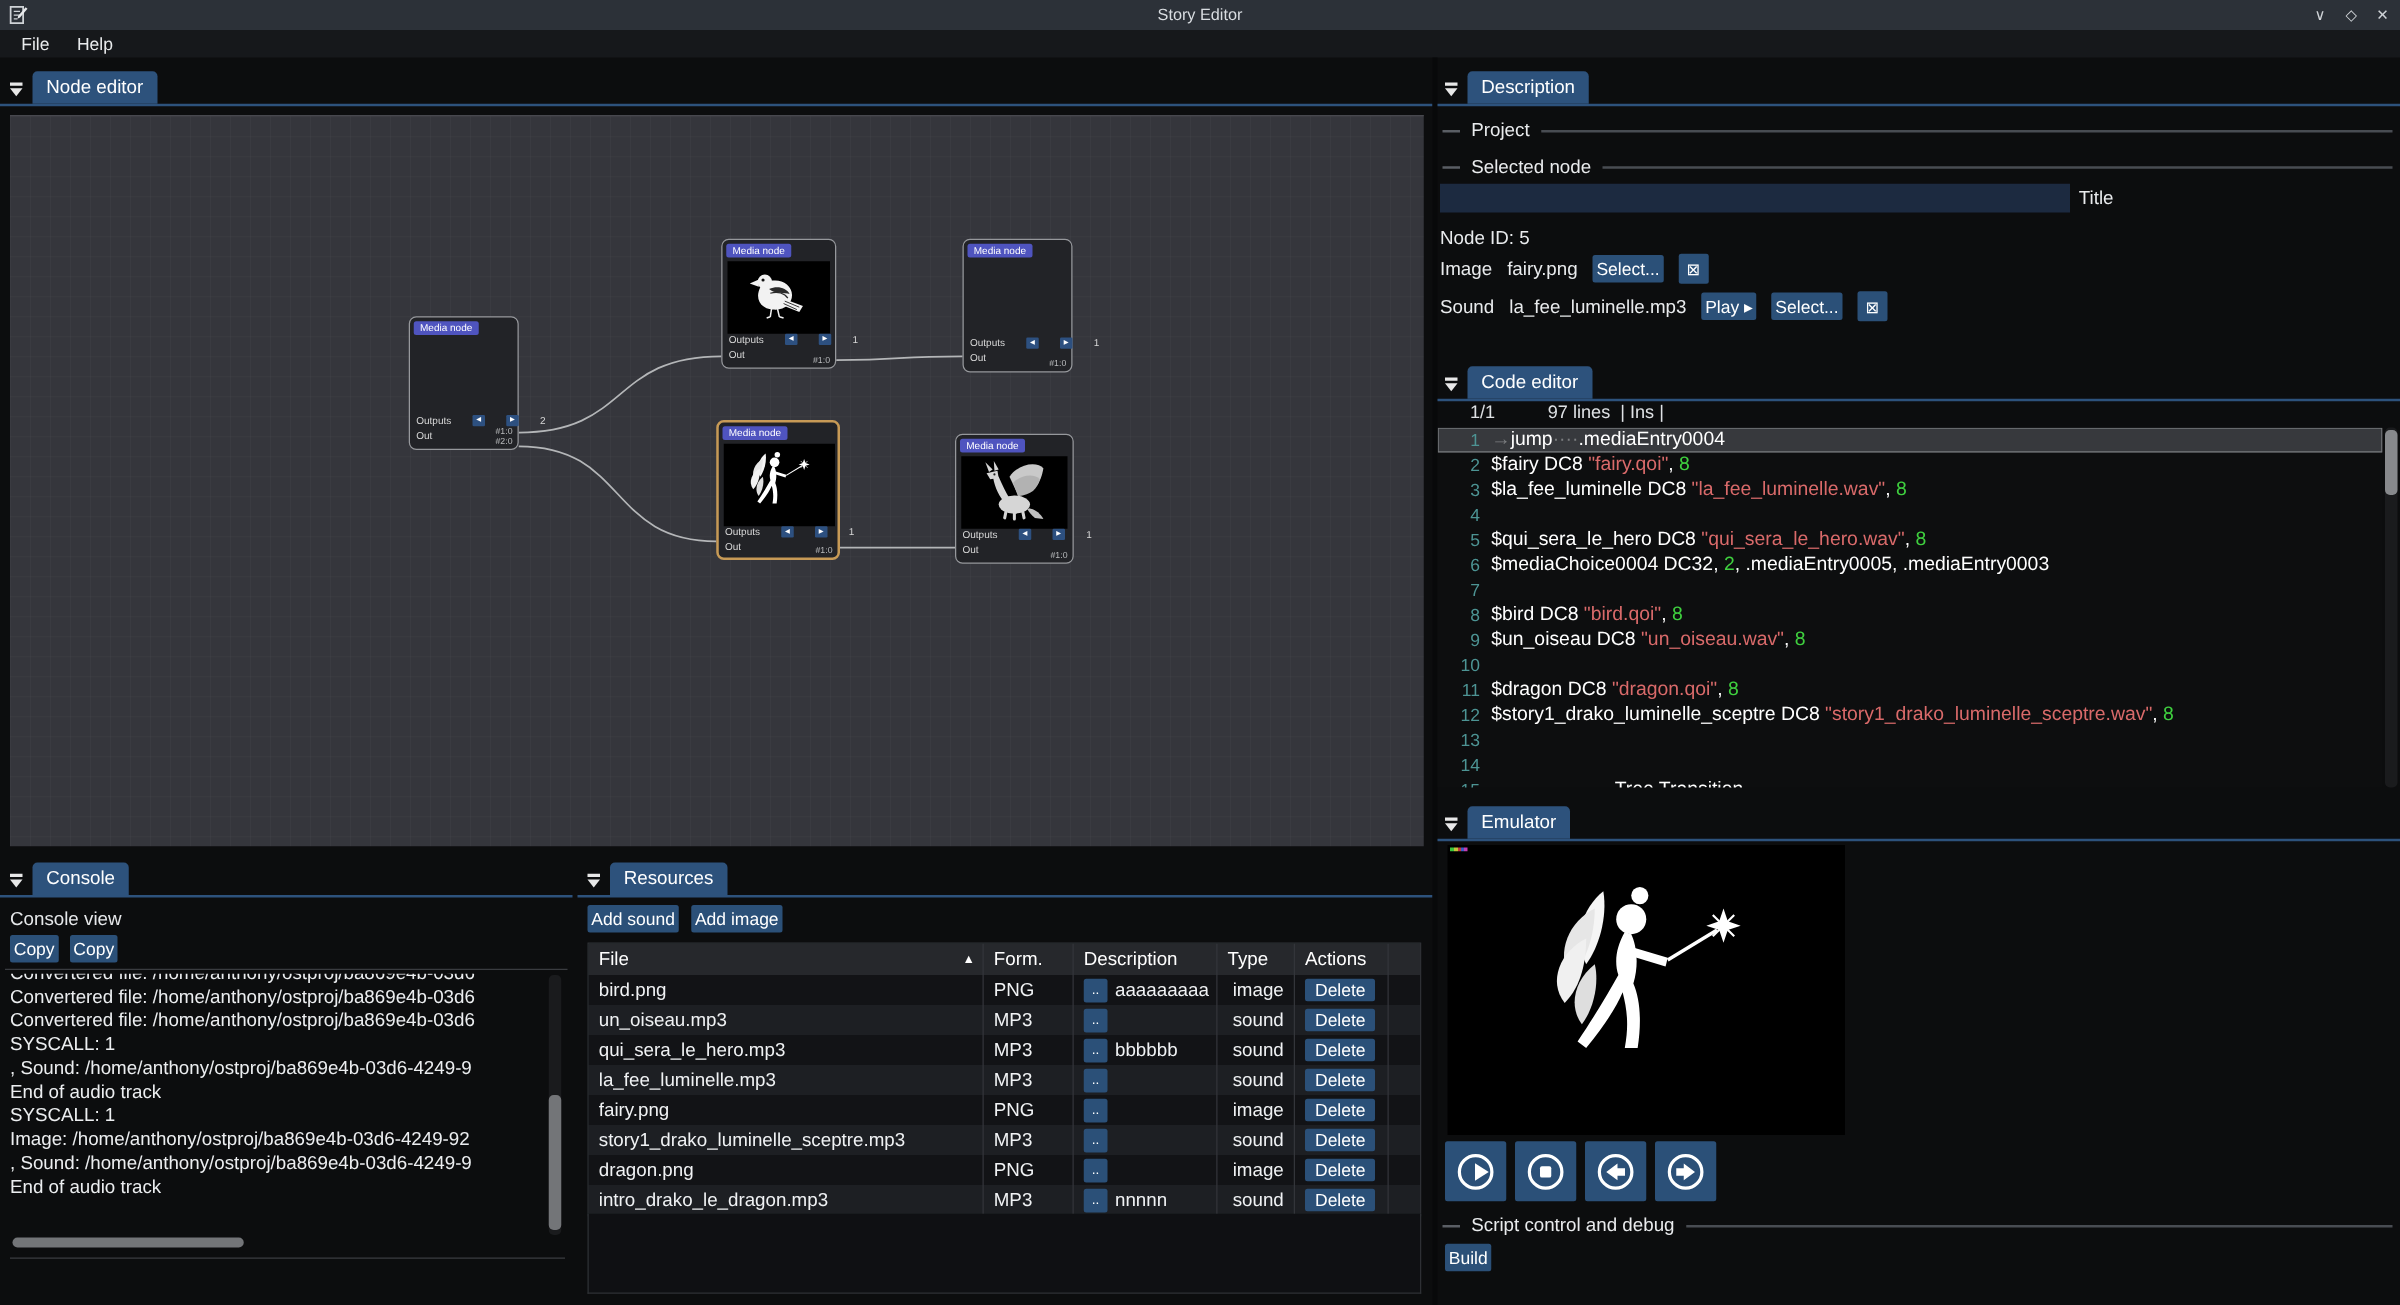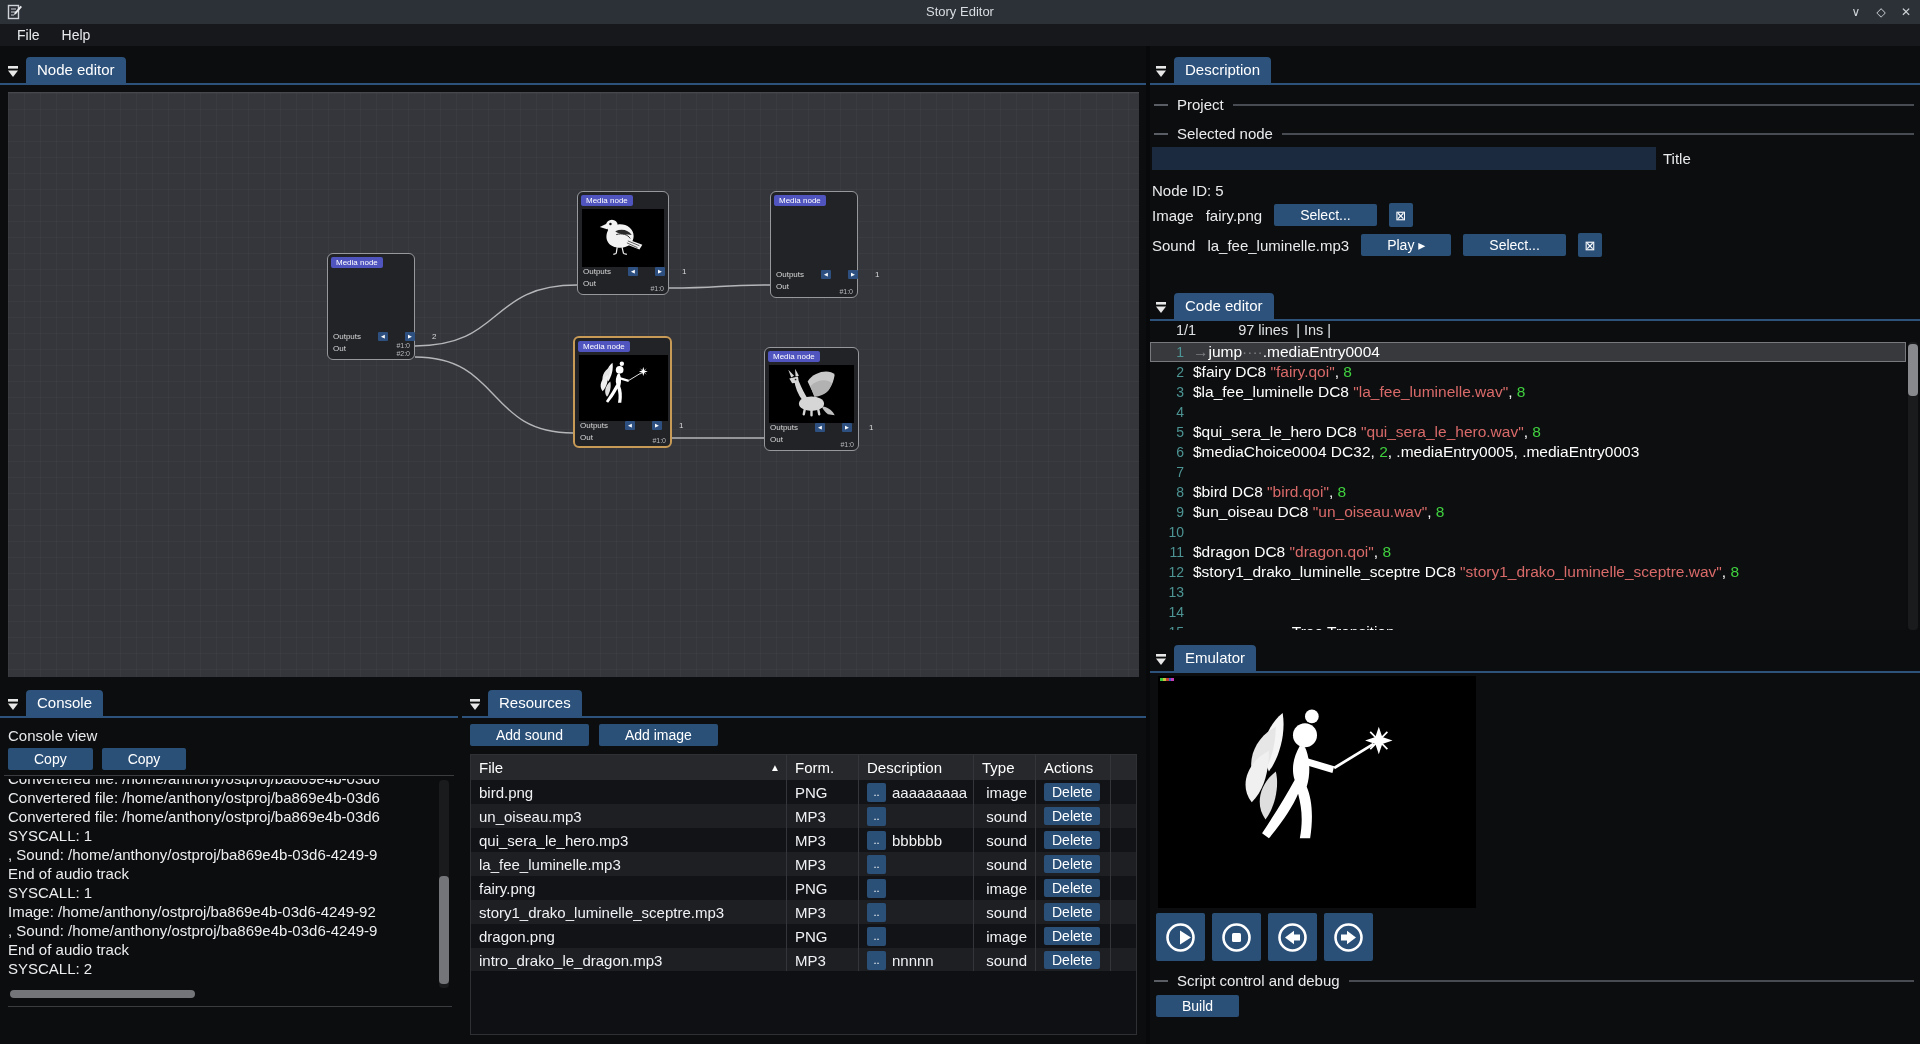--- a/index.html
+++ b/index.html
@@ -29,21 +29,21 @@
   .node{position:absolute;background:#222327;border:1px solid #96989c;border-radius:6px;box-sizing:border-box;}
   .node.selected{border:2px solid #c79a56;}
   .node-badge{position:absolute;left:3px;top:3px;background:#4f54bf;color:#fff;font-size:8px;line-height:11px;padding:0 5px;border-radius:2px;white-space:nowrap;}
   .node-img{position:absolute;left:4px;top:17px;background:#000;display:flex;align-items:center;justify-content:center;overflow:hidden;}
   .node-outputs{position:absolute;left:5px;font-size:8px;color:#d8d8d8;display:flex;align-items:center;gap:17px;white-space:nowrap;}
   .mini-btn{width:10px;height:9px;background:#2d5080;color:#fff;font-size:5px;line-height:9px;text-align:center;border-radius:1px;}
   .node-outlabel{position:absolute;left:5px;font-size:8px;color:#d8d8d8;}
   .node-ports{position:absolute;right:4px;bottom:1px;font-size:7px;line-height:8px;color:#b8babc;text-align:right;}
 
   
-  .btn{background:#2b5078;color:#fff;border:none;font-size:14px;padding:3px 26px;border-radius:2px;font-family:inherit;white-space:nowrap;}
+  .btn{background:#2b5078;color:#fff;border:none;font-size:14px;padding:3px 3px;border-radius:2px;font-family:inherit;white-space:nowrap;}
   .icon-btn{width:24px;height:24px;padding:0;display:flex;align-items:center;justify-content:center;font-size:13px;}
 
   
   .group-sep{position:absolute;display:flex;align-items:center;gap:9px;font-size:15px;color:#e9ebed;}
   .group-sep::before{content:"";width:14px;height:2px;background:#5a5e64;}
   .group-sep::after{content:"";flex:1;height:2px;background:#484c52;}
   #title-input{position:absolute;left:1152px;top:147px;width:504px;height:23px;background:#1c2a40;border:none;color:#dfe3e8;font-size:14px;padding:0 6px;box-sizing:border-box;outline:none;}
   .prop-label{position:absolute;font-size:15px;color:#e9ebed;}
   .prop-row{position:absolute;display:flex;align-items:center;gap:12px;font-size:15px;color:#e9ebed;}
 
@@ -287,21 +287,20 @@
         <div class="console-line">Convertered file: /home/anthony/ostproj/ba869e4b-03d6</div>
         <div class="console-line">Convertered file: /home/anthony/ostproj/ba869e4b-03d6</div>
         <div class="console-line">Convertered file: /home/anthony/ostproj/ba869e4b-03d6</div>
         <div class="console-line">SYSCALL: 1</div>
         <div class="console-line">, Sound: /home/anthony/ostproj/ba869e4b-03d6-4249-9</div>
         <div class="console-line">End of audio track</div>
         <div class="console-line">SYSCALL: 1</div>
         <div class="console-line">Image: /home/anthony/ostproj/ba869e4b-03d6-4249-92</div>
         <div class="console-line">, Sound: /home/anthony/ostproj/ba869e4b-03d6-4249-9</div>
         <div class="console-line">End of audio track</div>
-        <div class="console-line">SYSCALL: 2</div>
       </div>
     </div>
   <div class="v-track" style="left:439px;top:780px;width:10px;height:208px;"></div>
   <div class="v-thumb" style="left:439px;top:876px;width:10px;height:108px;background:#737578;"></div>
   <div class="h-thumb" style="left:10px;top:990px;width:185px;height:8px;"></div>
   <div class="hline" style="left:8px;top:1006px;width:444px;"></div>
 
   <div class="tabrow" style="left:466px;top:690px;">
     <span class="collapse-box">
         <svg width="14" height="14">

